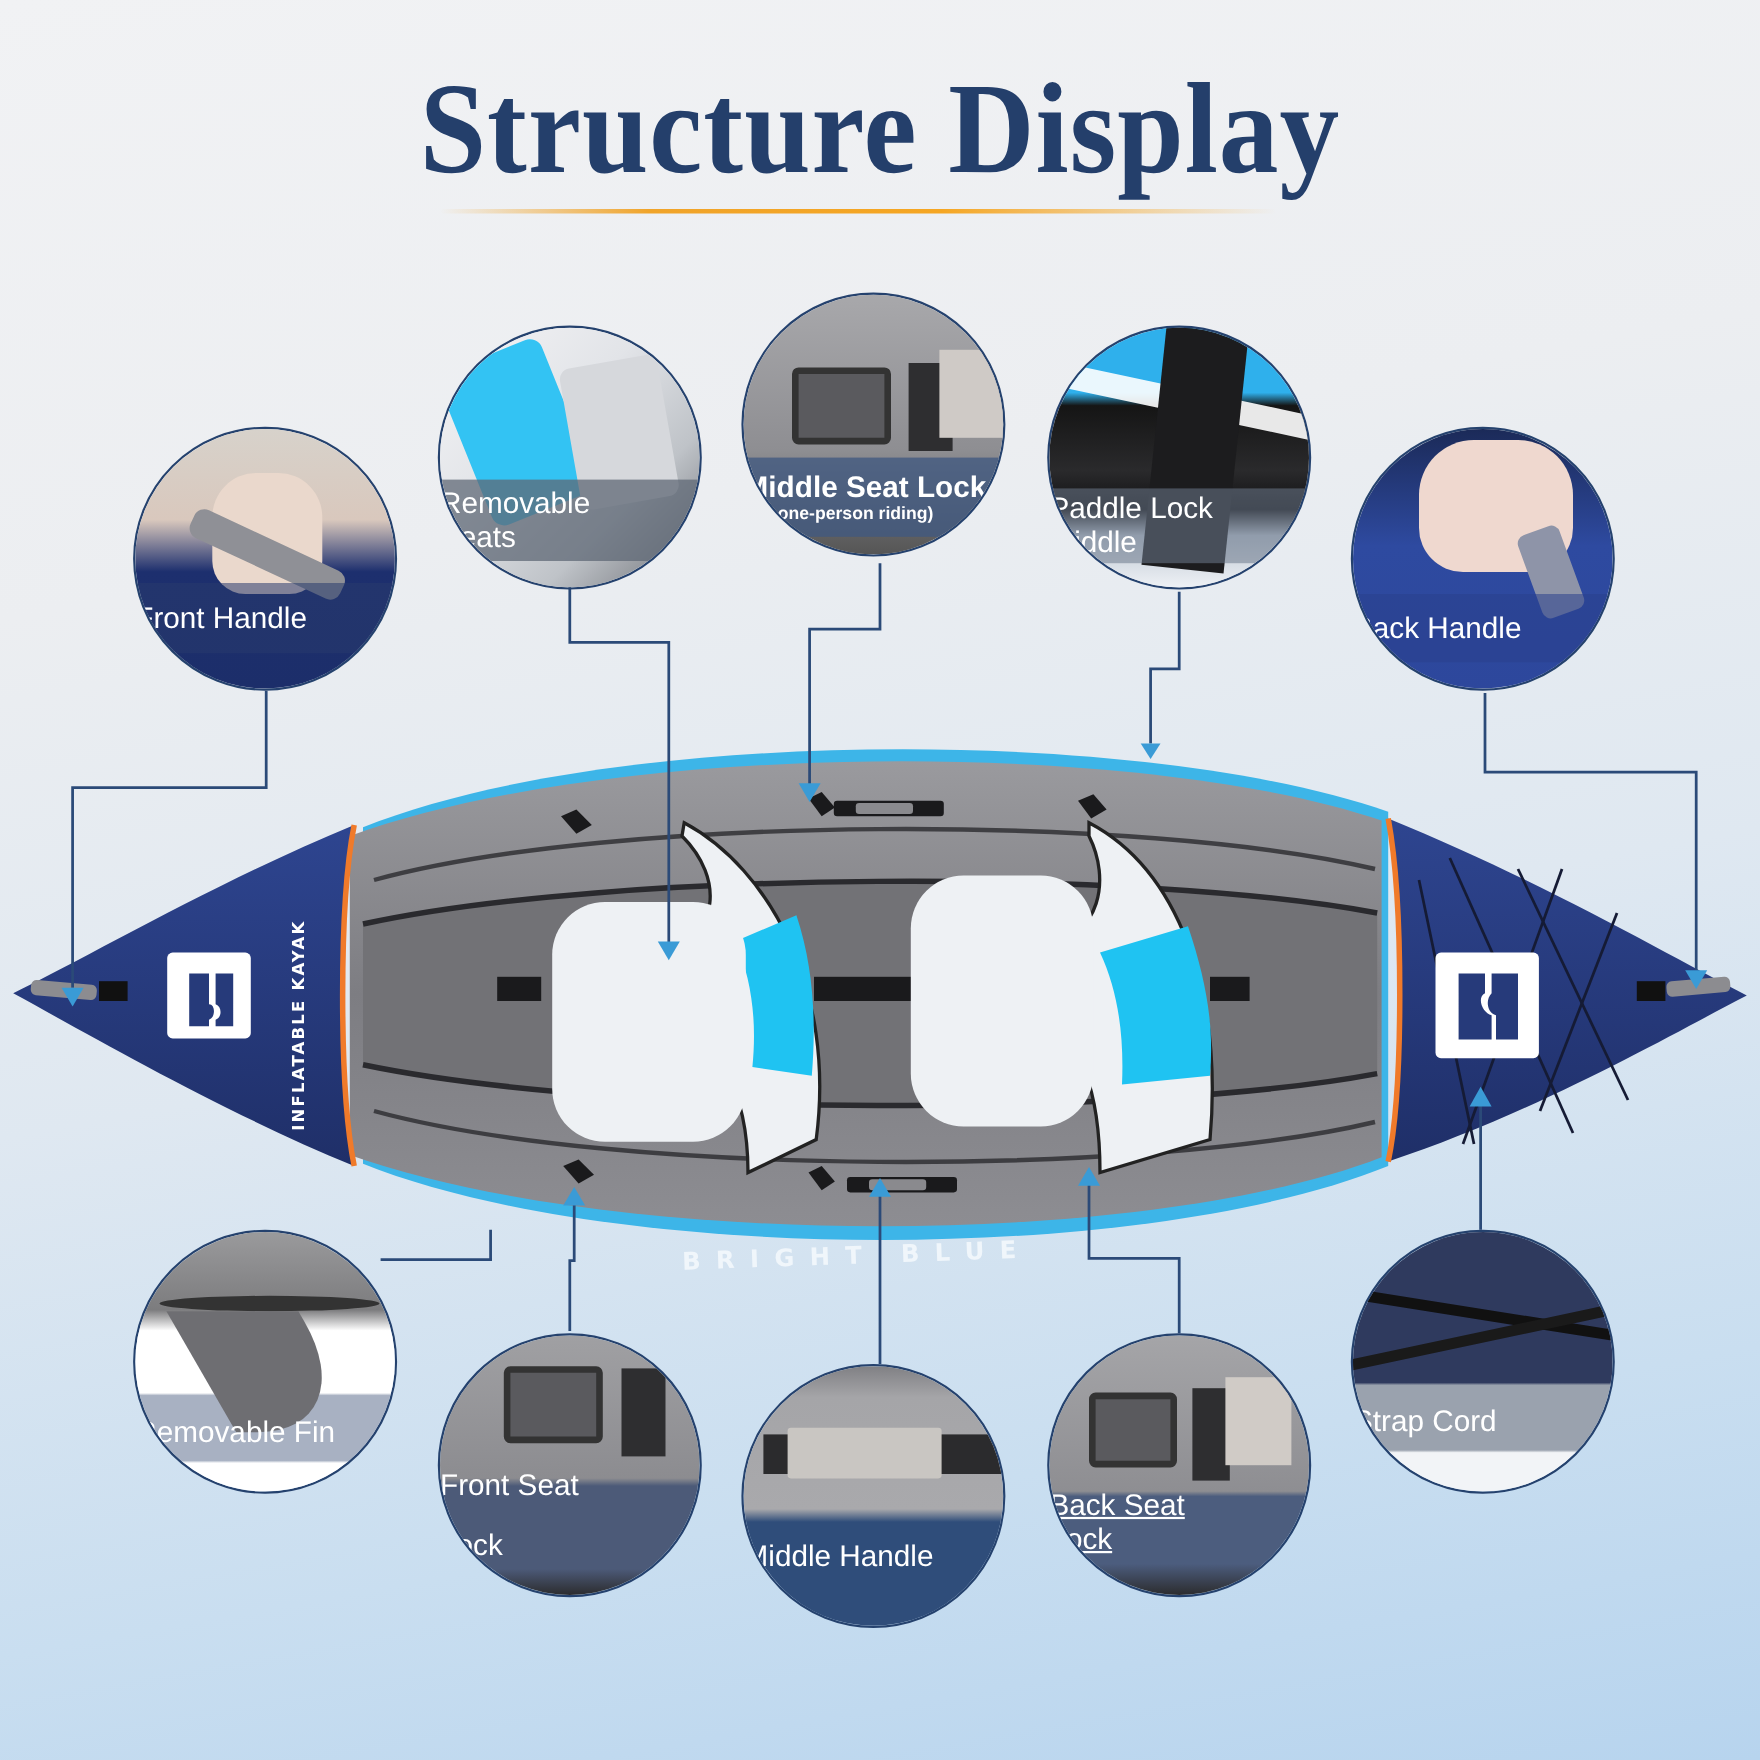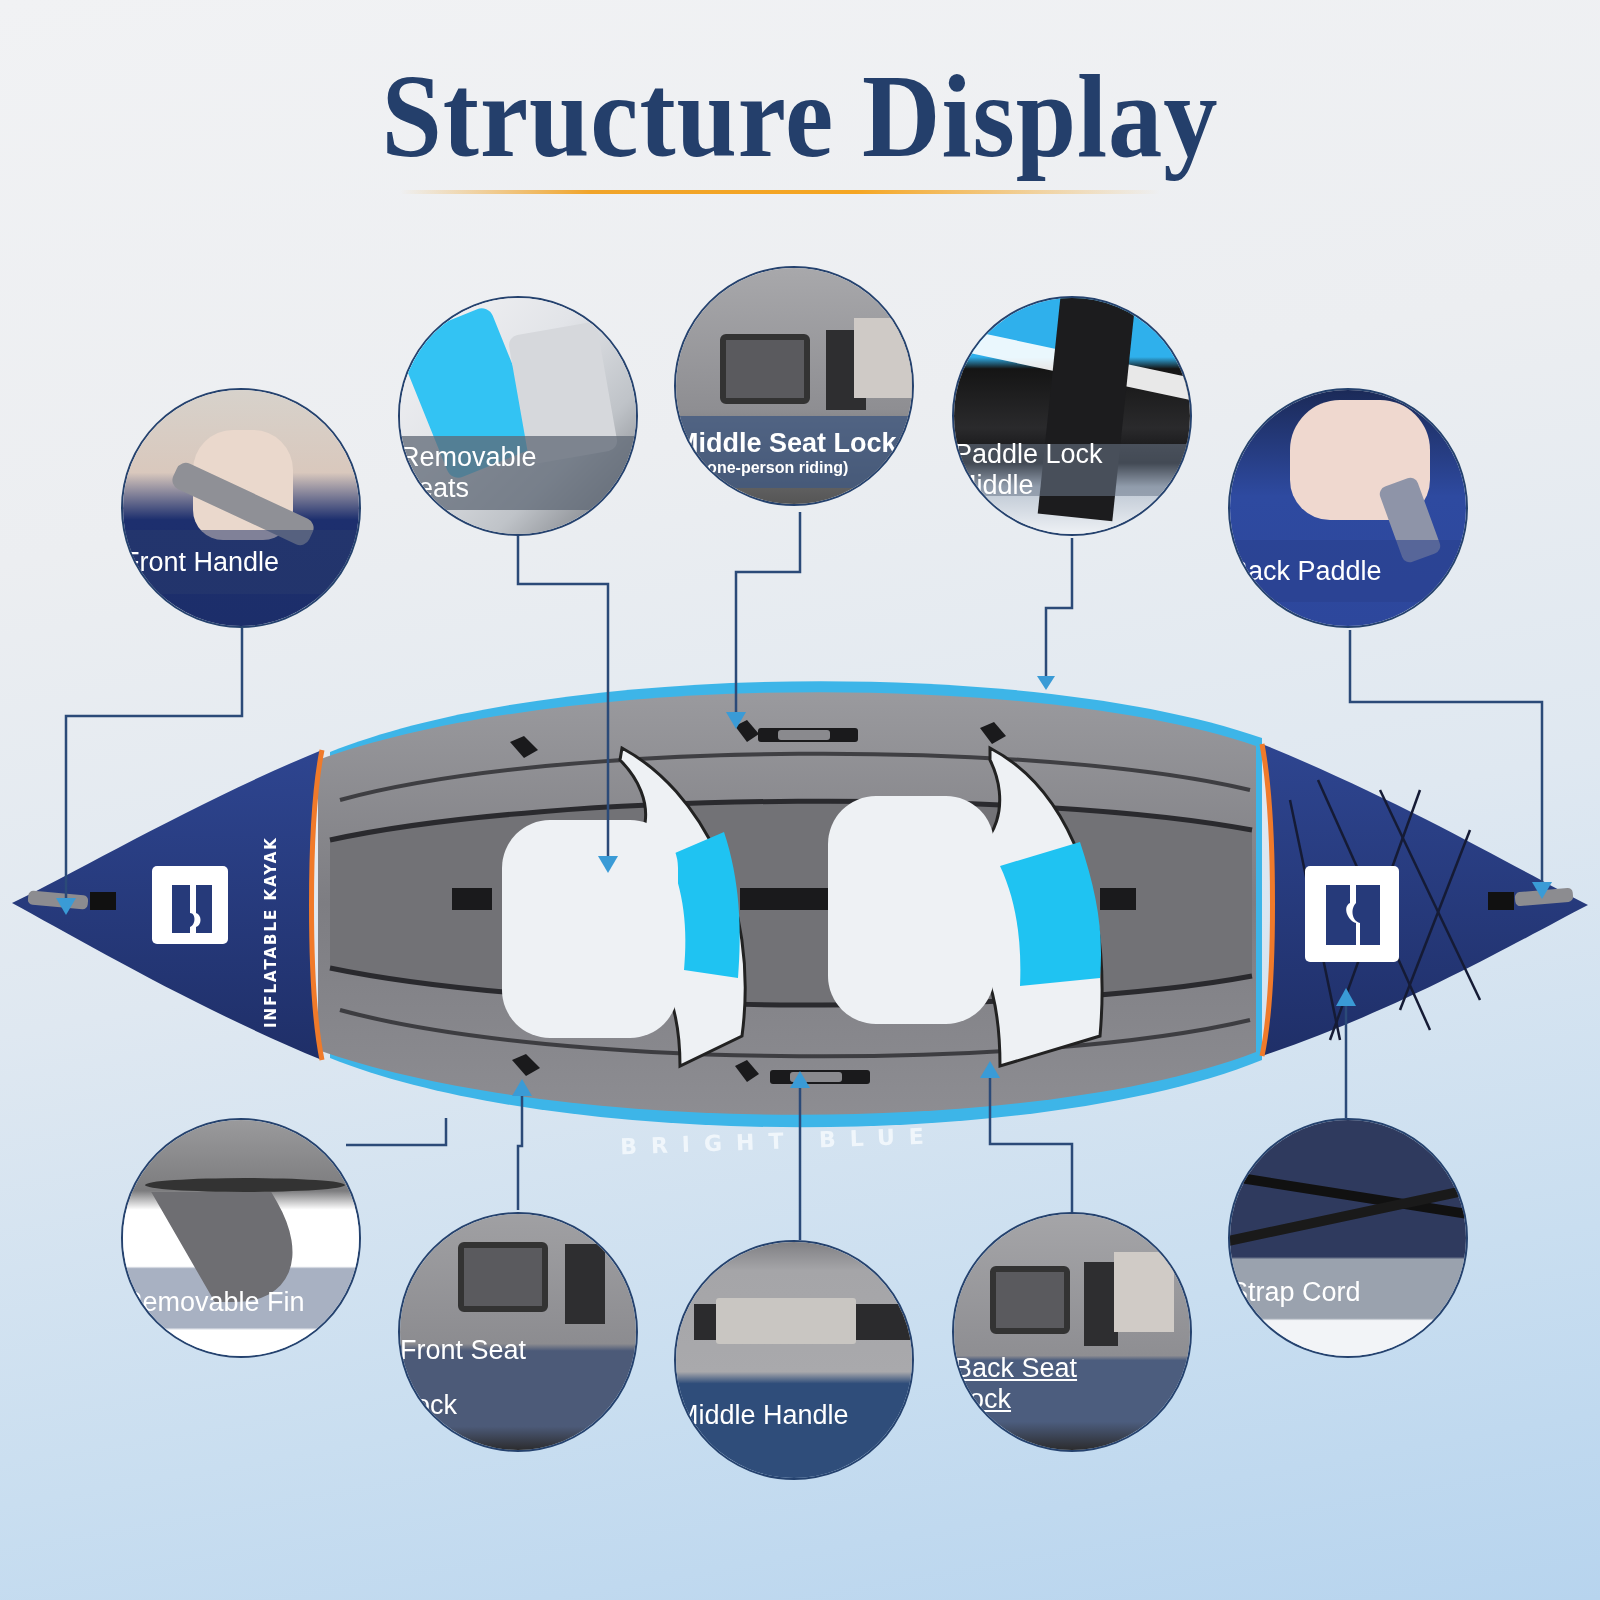--- a/index.html
+++ b/index.html
@@ -164,32 +164,32 @@
   <div class="band" style="top:148px;height:72px;background:rgba(64,88,128,0.78);">
     <span class="lbl">Middle Seat Lock</span>
     <span class="sub">(for one-person riding)</span>
   </div>
 </div>
 
 <div class="callout" style="left:952px;top:296px;">
   <div class="photo" style="background:linear-gradient(180deg,#2fb0ec 0%,#2fb0ec 25%,#151515 30%,#2a2a2c 55%,#101012 70%,#bcc6d2 80%,#eef1f5 100%);"></div>
   <div style="position:absolute;left:0;top:55px;width:240px;height:22px;background:#ffffff;transform:rotate(12deg);opacity:0.9;"></div>
   <div style="position:absolute;left:95px;top:0;width:75px;height:220px;background:#1c1c1e;transform:rotate(6deg);"></div>
-  <div class="band" style="top:146px;height:52px;background:rgba(110,122,140,0.55);">
+  <div class="band" style="top:146px;height:68px;background:rgba(110,122,140,0.55);">
     <span class="lbl">Paddle Lock</span>
     <span class="lbl">Middle</span>
   </div>
 </div>
 
 <div class="callout" style="left:1228px;top:388px;">
   <div class="photo" style="background:linear-gradient(180deg,#1b2a58 0%,#2e4aa0 45%,#2d479c 100%);"></div>
   <div style="position:absolute;left:60px;top:10px;width:140px;height:120px;border-radius:50px 50px 40px 40px;background:#efd8cf;"></div>
   <div style="position:absolute;left:160px;top:90px;width:40px;height:80px;border-radius:8px;background:#8e94a8;transform:rotate(-20deg);"></div>
   <div class="band" style="top:150px;height:62px;background:rgba(42,64,140,0.55);">
-    <span class="lbl">Back Paddle</span>
+    <span class="lbl">Back Handle</span>
   </div>
 </div>
 
 <div class="callout" style="left:121px;top:1118px;">
   <div class="photo" style="background:linear-gradient(180deg,#9a9a9c 0%,#7c7c7e 30%,#ffffff 38%,#ffffff 62%,#a8b1c2 63%,#a8b1c2 88%,#ffffff 89%);"></div>
   <div style="position:absolute;left:22px;top:58px;width:200px;height:14px;border-radius:50%;background:#333;"></div>
   <div style="position:absolute;left:60px;top:72px;width:120px;height:110px;background:#6e6e72;border-radius:0 0 100px 0;transform:skewX(30deg);"></div>
   <div class="band" style="top:150px;height:64px;">
     <span class="lbl">Removable Fin</span>
   </div>

